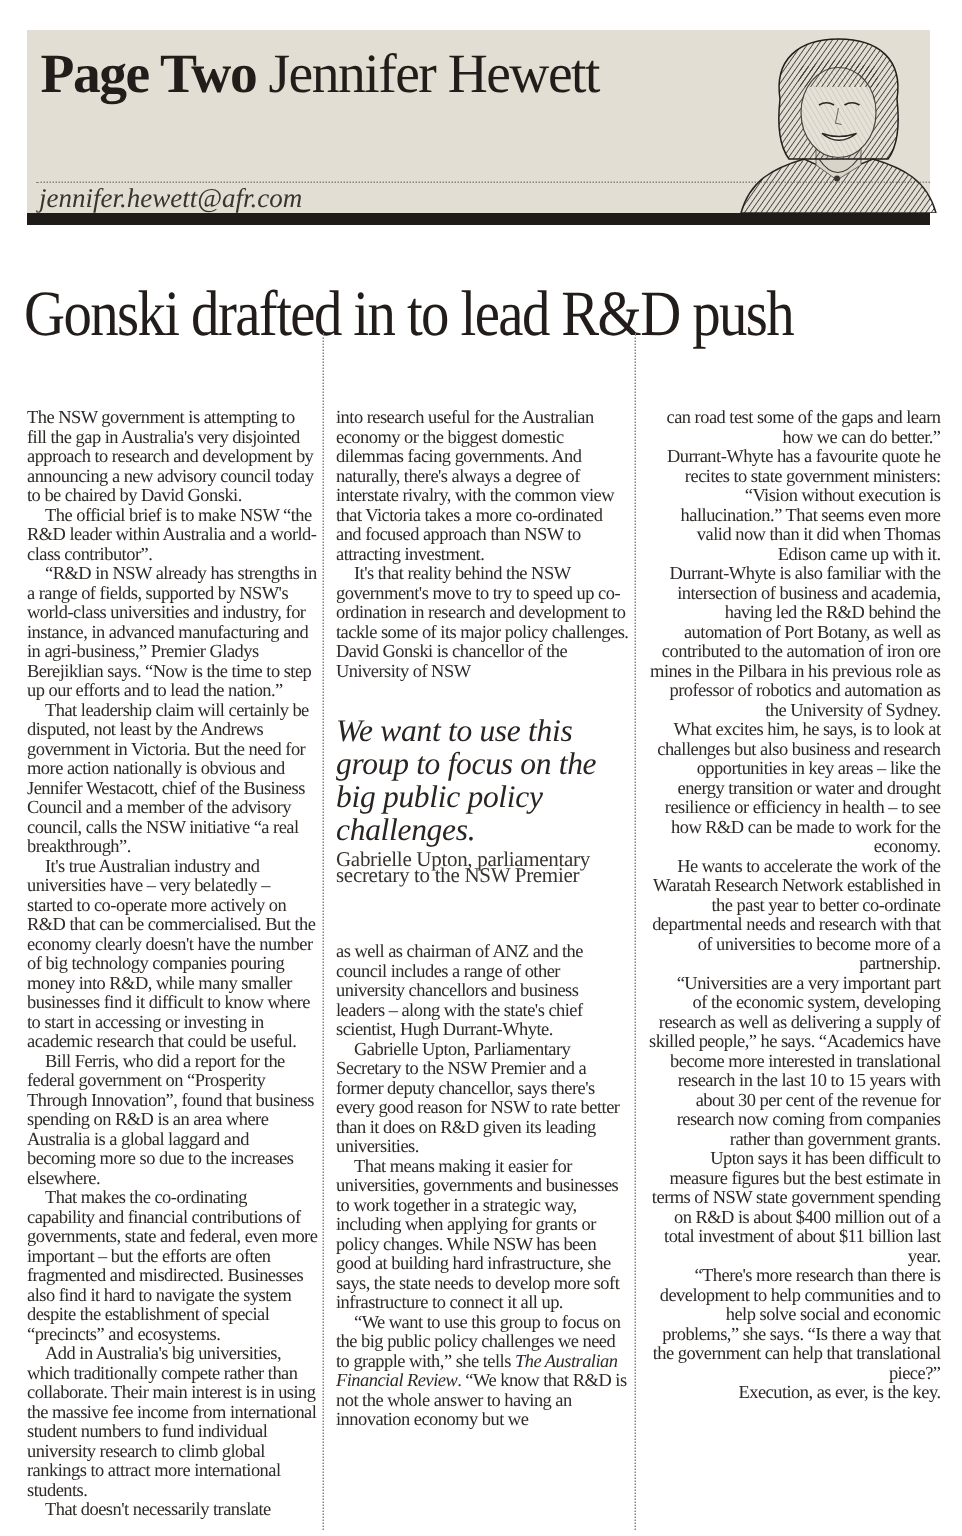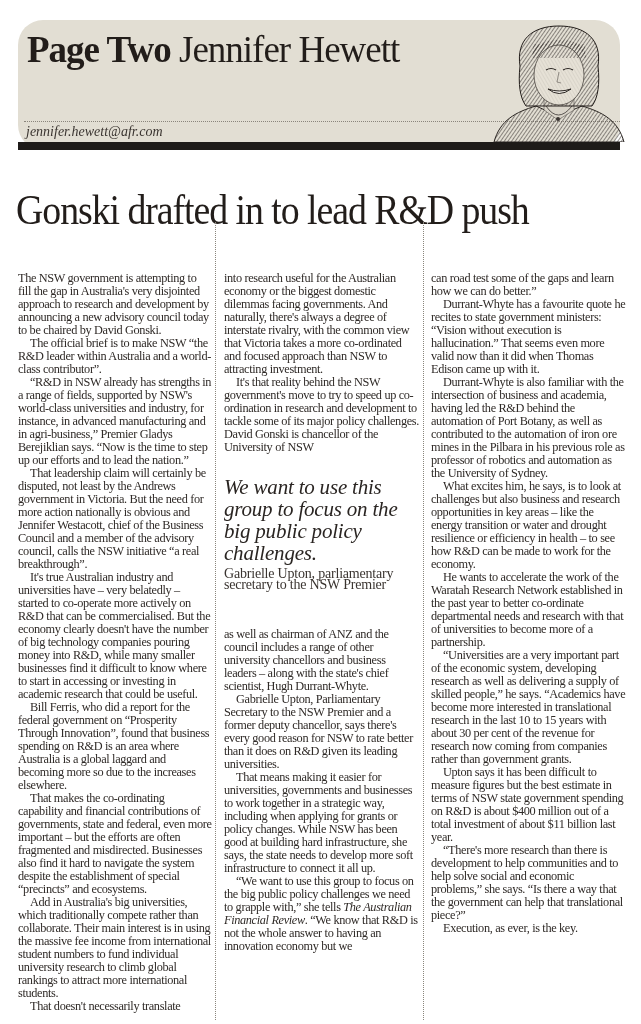--- a/index.html
+++ b/index.html
@@ -1,38 +1,38 @@
 <!DOCTYPE html>
 <html><head>
   <meta charset="utf-8">
   <style>
     html, body { margin: 0; padding: 0; background: #ffffff; }
     body { width: 641px; height: 1024px; position: relative; overflow: hidden;
            font-family: "Liberation Serif", "DejaVu Serif", serif; color: #2a2522; }
     .masthead { position: absolute; left: 18px; top: 20px; width: 602px; height: 130px;
-                background: #e2ded3; border-radius: 25px; }
+                background: #e2ded3; }
     .masthead-title { position: absolute; left: 9px; top: 8px; font-size: 37px; line-height: 44px;
                       letter-spacing: -1px; color: #221d1a; white-space: nowrap; }
     .masthead-title .bold { font-weight: bold; }
     .masthead-title .light { font-weight: normal; }
     .dotted-rule { position: absolute; left: 6px; right: 0; top: 101px; border-top: 1.5px dotted #8a857c; }
-    .email { position: absolute; left: 8px; top: 103px; font-style: italic; font-size: 14px;
+    .email { position: absolute; left: 8px; top: 103px; font-style: italic; font-size: 18px;
              line-height: 18px; color: #3a3430; }
     .black-bar { position: absolute; left: 0; right: 0; top: 122px; height: 8px; background: #1e1b19; }
     .portrait { position: absolute; left: 468px; top: 0; width: 145px; height: 122px; }
     .headline { position: absolute; left: 16px; top: 156px; font-size: 43px; line-height: 50px;
                 letter-spacing: -1.2px; color: #221d1a; white-space: nowrap; font-weight: normal;
                 transform: scaleX(0.88); transform-origin: left top; }
     .col { position: absolute; top: 236px; font-size: 12.3px; line-height: 13px; color: #2f2a27;
            letter-spacing: -0.35px; margin-top: 36px; }
     .col p { margin: 0; text-indent: 12px; }
     .col p.first { text-indent: 0; }
     .col1 { left: 18px; width: 194px; }
     .col2 { left: 224px; width: 196px; }
-    .col3 { left: 431px; width: 196px; }
+    .col3 { left: 431px; width: 196px; text-align: right; }
     .vrule { position: absolute; top: 222px; height: 798px; border-left: 1.5px dotted #8a857c; }
     .vrule1 { left: 215px; }
     .vrule2 { left: 423px; }
     .pullquote { margin: 22px 0 4px 0; font-style: italic; font-size: 21px; line-height: 22px;
                  letter-spacing: -0.2px; color: #2a2522; }
     .pullquote-attr { font-family: Liberation Serif, serif; font-size: 14px;
                       line-height: 11px; color: #3a3430; margin-bottom: 38px; letter-spacing: -0.2px; }
     em.pub { font-style: italic; }
   </style>
 </head>

